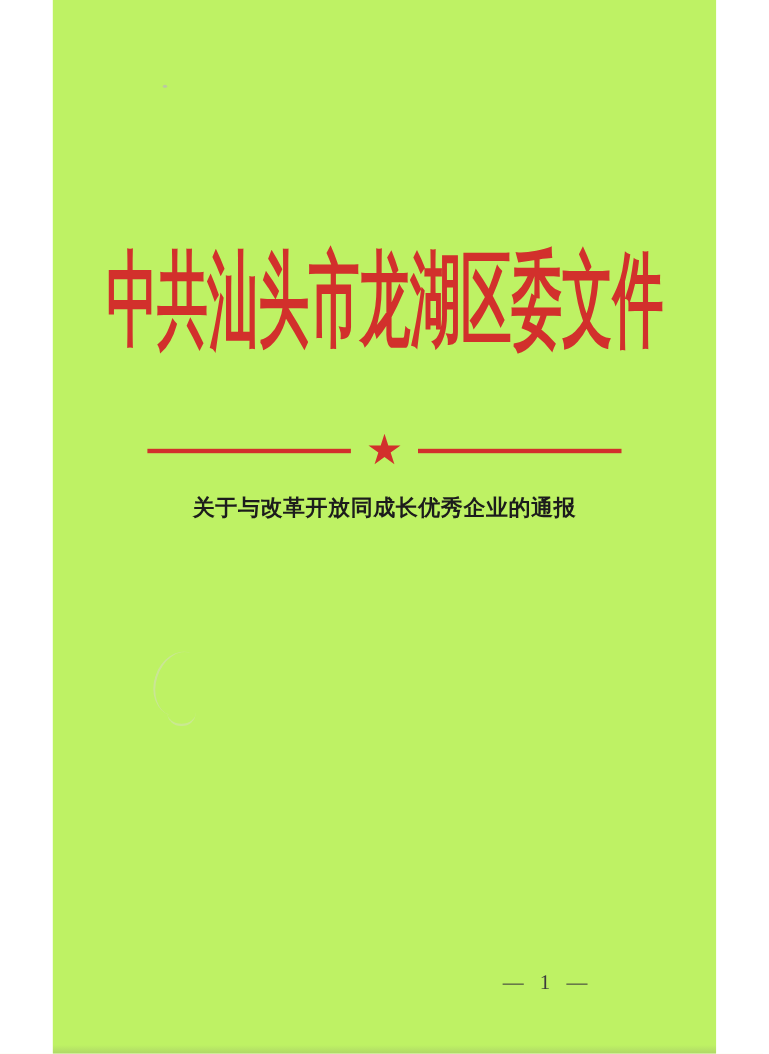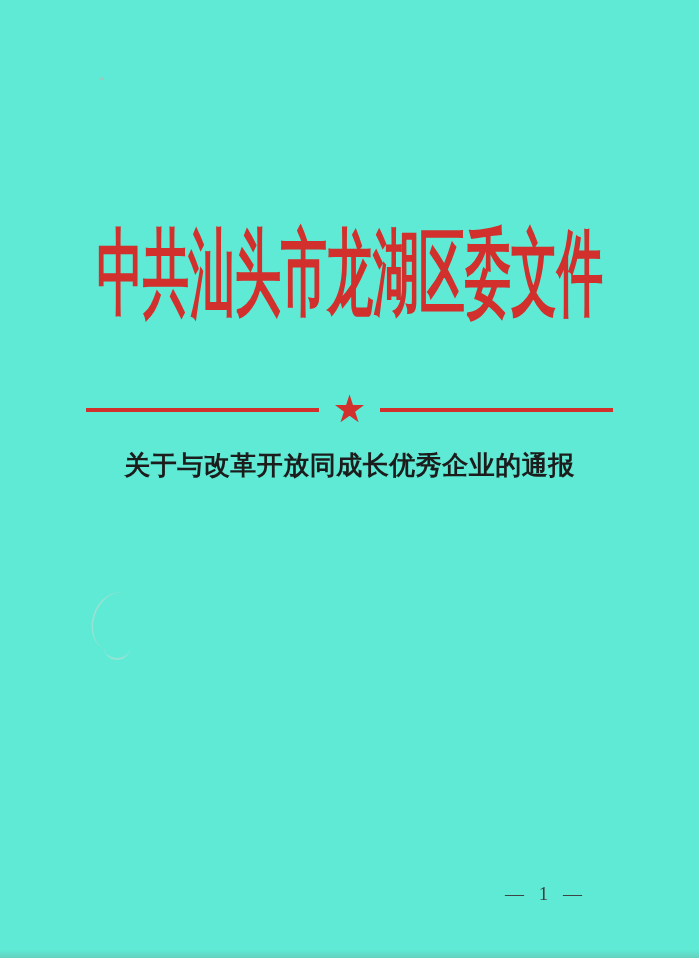--- a/index.html
+++ b/index.html
@@ -2,24 +2,24 @@
 <html style="--red: #d2302c;"><head>
 <meta charset="utf-8">
 <style>
   html, body {
     margin: 0;
     padding: 0;
     background: #ffffff;
   }
   .page {
     position: relative;
-    width: 699px;
+    width: 603px;
     height: 958px;
     margin: 0 auto;
-    background: #5eead4;
+    background: #bef264;
     overflow: hidden;
     font-family: "Liberation Serif", "DejaVu Serif", serif;
     color: #222;
   }
 
   
   .header-title-wrap {
     position: absolute;
     top: 226px;
     left: 0;
@@ -79,21 +79,21 @@
     transform: translateY(-1px);
   }
 
   
   .doc-title {
     position: absolute;
     top: 448px;
     left: 0;
     width: 100%;
     text-align: center;
-    font-size: 26px;
+    font-size: 20px;
     font-weight: 700;
     letter-spacing: 0.5px;
     color: #1c1c1c;
   }
 
   
   .body-text {
     position: absolute;
     top: 531px;
     left: 95px;

